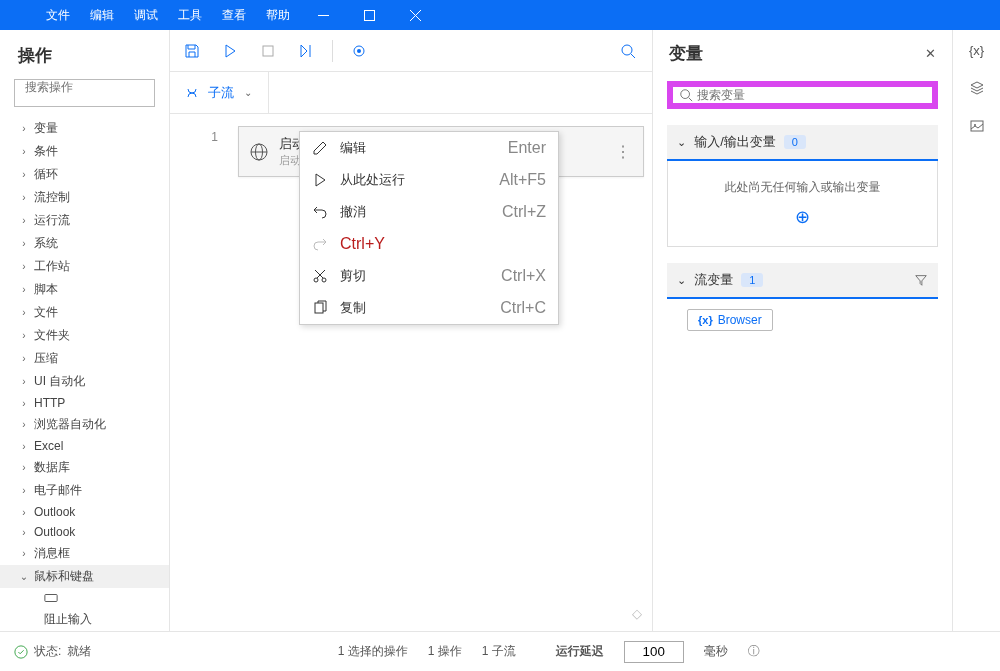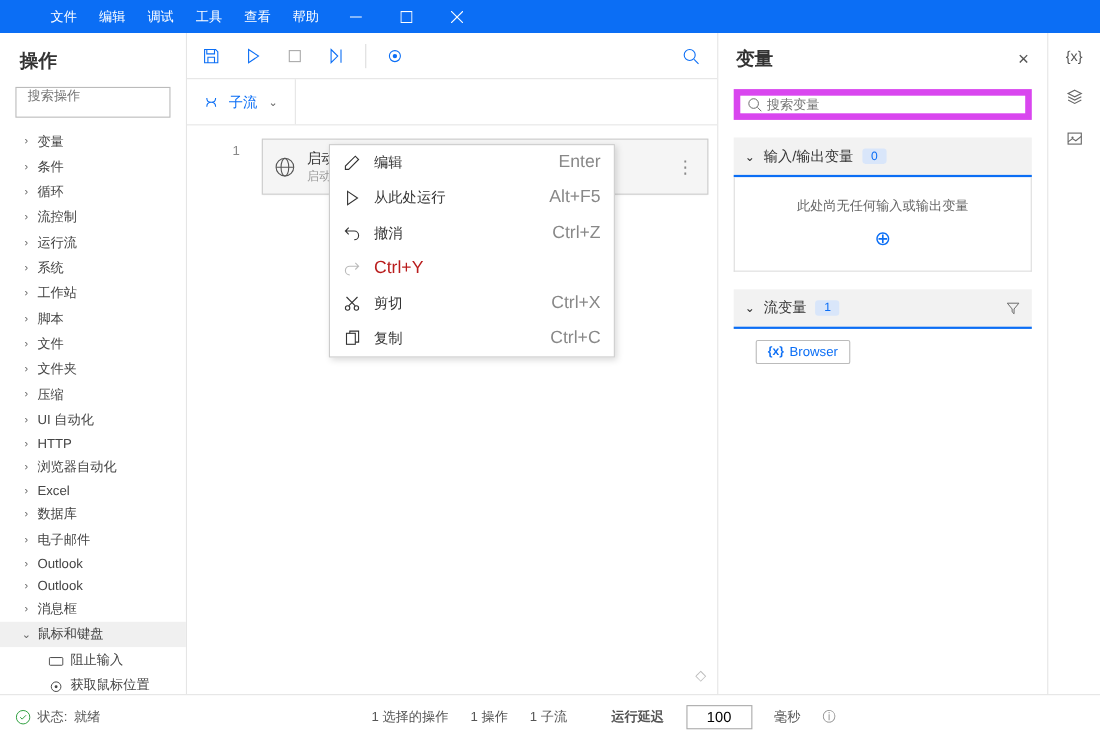--- a/index.html
+++ b/index.html
@@ -14,21 +14,21 @@
 .main { display:flex; height:601px; }
 .sidebar { width:170px; border-right:1px solid #e5e5e5; display:flex; flex-direction:column; }
 .section-title { font-size:17px; font-weight:600; padding:14px 18px 10px; }
 .search-box { margin:2px 14px 10px; border:1px solid #bbb; height:28px; display:flex; align-items:flex-start; padding:0 6px; }
 .search-box input { border:none; outline:none; flex:1; font-size:12px; background:transparent; }
 .search-box svg { width:14px; height:14px; color:#666; margin-right:4px; }
 .tree { flex:1; overflow:auto; padding-bottom:10px; }
 .tree-item { display:flex; align-items:center; padding:3px 0 3px 18px; cursor:pointer; font-size:12px; color:#444; }
 .tree-item .chev { width:12px; text-align:center; margin-right:4px; color:#666; font-size:10px; }
 .tree-item.expanded { background:#f0f0f0; }
-.tree-sub { display:flex; align-items:flex-end; padding:3px 0 3px 44px; cursor:pointer; font-size:12px; color:#444; gap:6px; }
+.tree-sub { display:flex; align-items:flex-start; padding:3px 0 3px 44px; cursor:pointer; font-size:12px; color:#444; gap:6px;flex-direction:column; }
 .tree-sub svg { width:14px; height:14px; }
 .center { flex:1; display:flex; flex-direction:column; }
 .toolbar { height:42px; border-bottom:1px solid #e5e5e5; display:flex; align-items:center; padding:0 10px; gap:14px; }
 .tb-btn { width:24px; height:24px; display:flex; align-items:center; justify-content:center; cursor:pointer; color:#0b6ef5; }
 .tb-btn svg { width:16px; height:16px; }
 .tb-divider { width:1px; height:22px; background:#ddd; }
 .tb-search { margin-left:auto; width:28px; height:28px; display:flex; align-items:center; justify-content:center; cursor:pointer; }
 .tabs-row { height:42px; border-bottom:1px solid #e5e5e5; display:flex; align-items:stretch; }
 .subflow-btn { display:flex; align-items:center; padding:0 16px; gap:6px; cursor:pointer; color:#0b6ef5; border-right:1px solid #e5e5e5; }
 .subflow-btn svg { width:16px; height:16px; }

